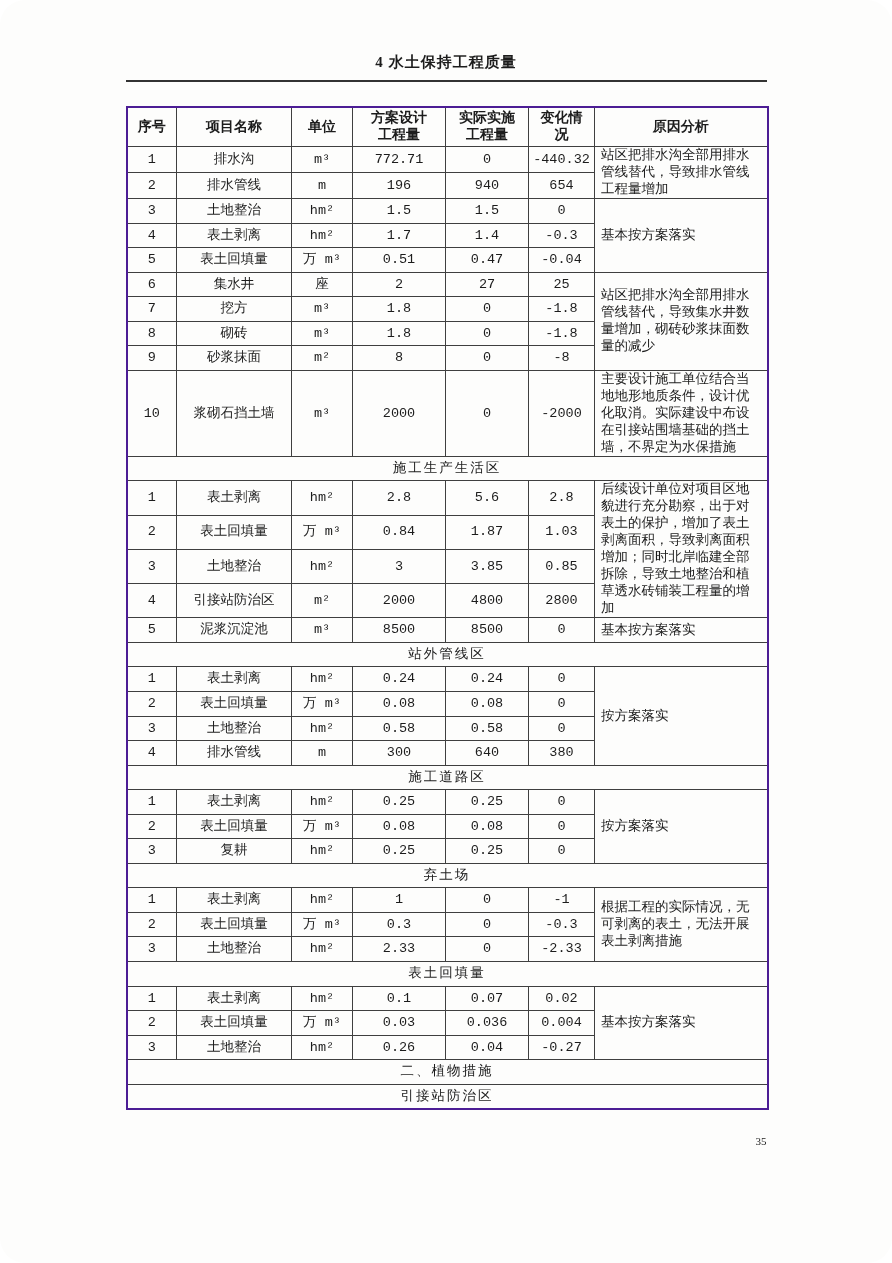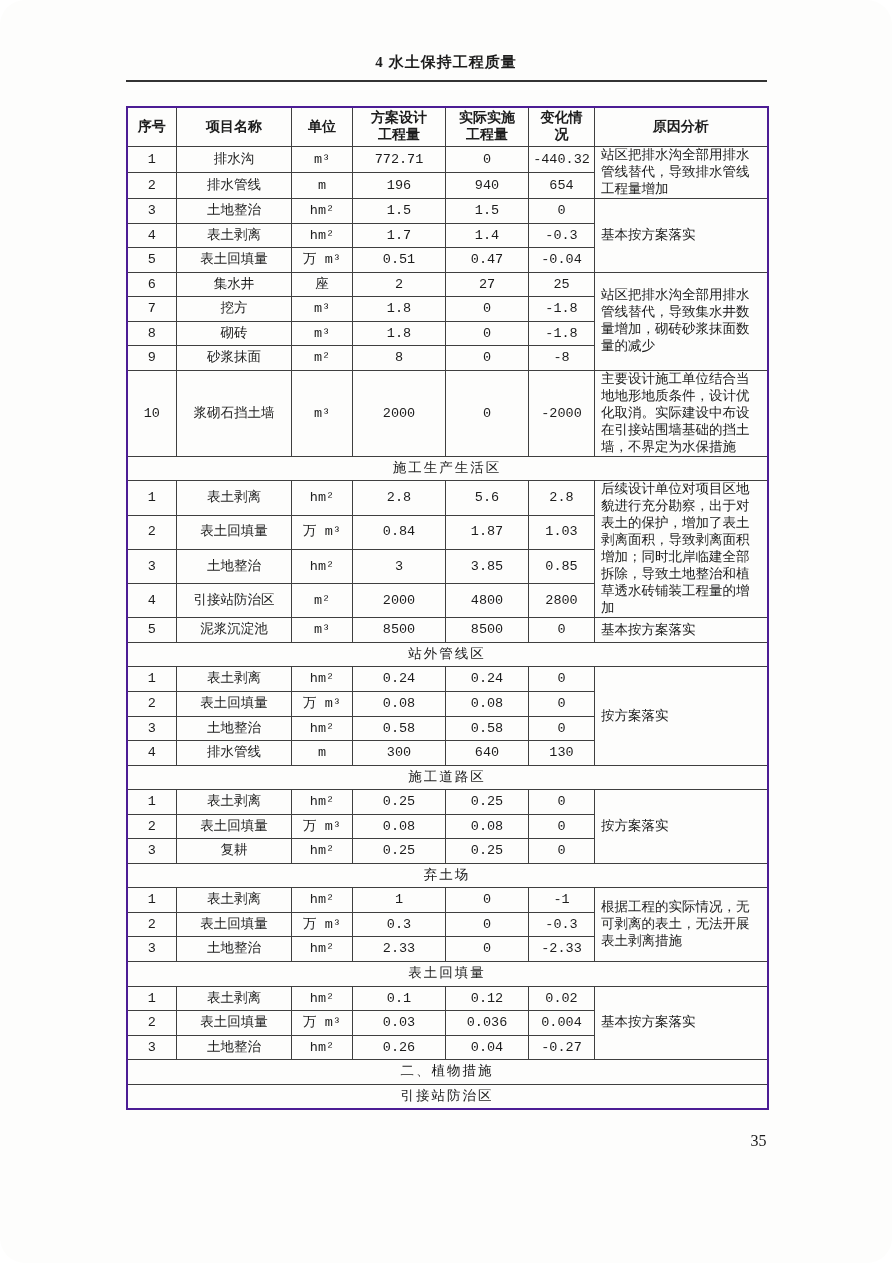--- a/index.html
+++ b/index.html
@@ -75,21 +75,21 @@
     height: 20px;
     letter-spacing: 2px;
     margin-top: 36px;
   }
   .doc-footer {
     margin-top: 22px;
     display: flex;
     justify-content: flex-end;
     align-items: baseline;
     gap: 44px;
-    font-size: 16px;
+    font-size: 11px;
     line-height: 18px;
   }
 </style>
 </head>
 <body>
 
 <div class="page">
   <div class="content">
 
     <div class="doc-header">
@@ -280,21 +280,21 @@
             <td>0.58</td>
             <td>0.58</td>
             <td>0</td>
           </tr>
           <tr>
             <td>4</td>
             <td>排水管线</td>
             <td>m</td>
             <td>300</td>
             <td>640</td>
-            <td>130</td>
+            <td>380</td>
           </tr>
           <tr>
             <td colspan="7" class="section-cell">施工道路区</td>
           </tr>
           <tr>
             <td>1</td>
             <td>表土剥离</td>
             <td>hm²</td>
             <td>0.25</td>
             <td>0.25</td>
@@ -346,21 +346,21 @@
             <td>-2.33</td>
           </tr>
           <tr>
             <td colspan="7" class="section-cell">表土回填量</td>
           </tr>
           <tr>
             <td>1</td>
             <td>表土剥离</td>
             <td>hm²</td>
             <td>0.1</td>
-            <td>0.12</td>
+            <td>0.07</td>
             <td>0.02</td>
             <td rowspan="3" class="reason-cell">基本按方案落实</td>
           </tr>
           <tr>
             <td>2</td>
             <td>表土回填量</td>
             <td>万 m³</td>
             <td>0.03</td>
             <td>0.036</td>
             <td>0.004</td>

